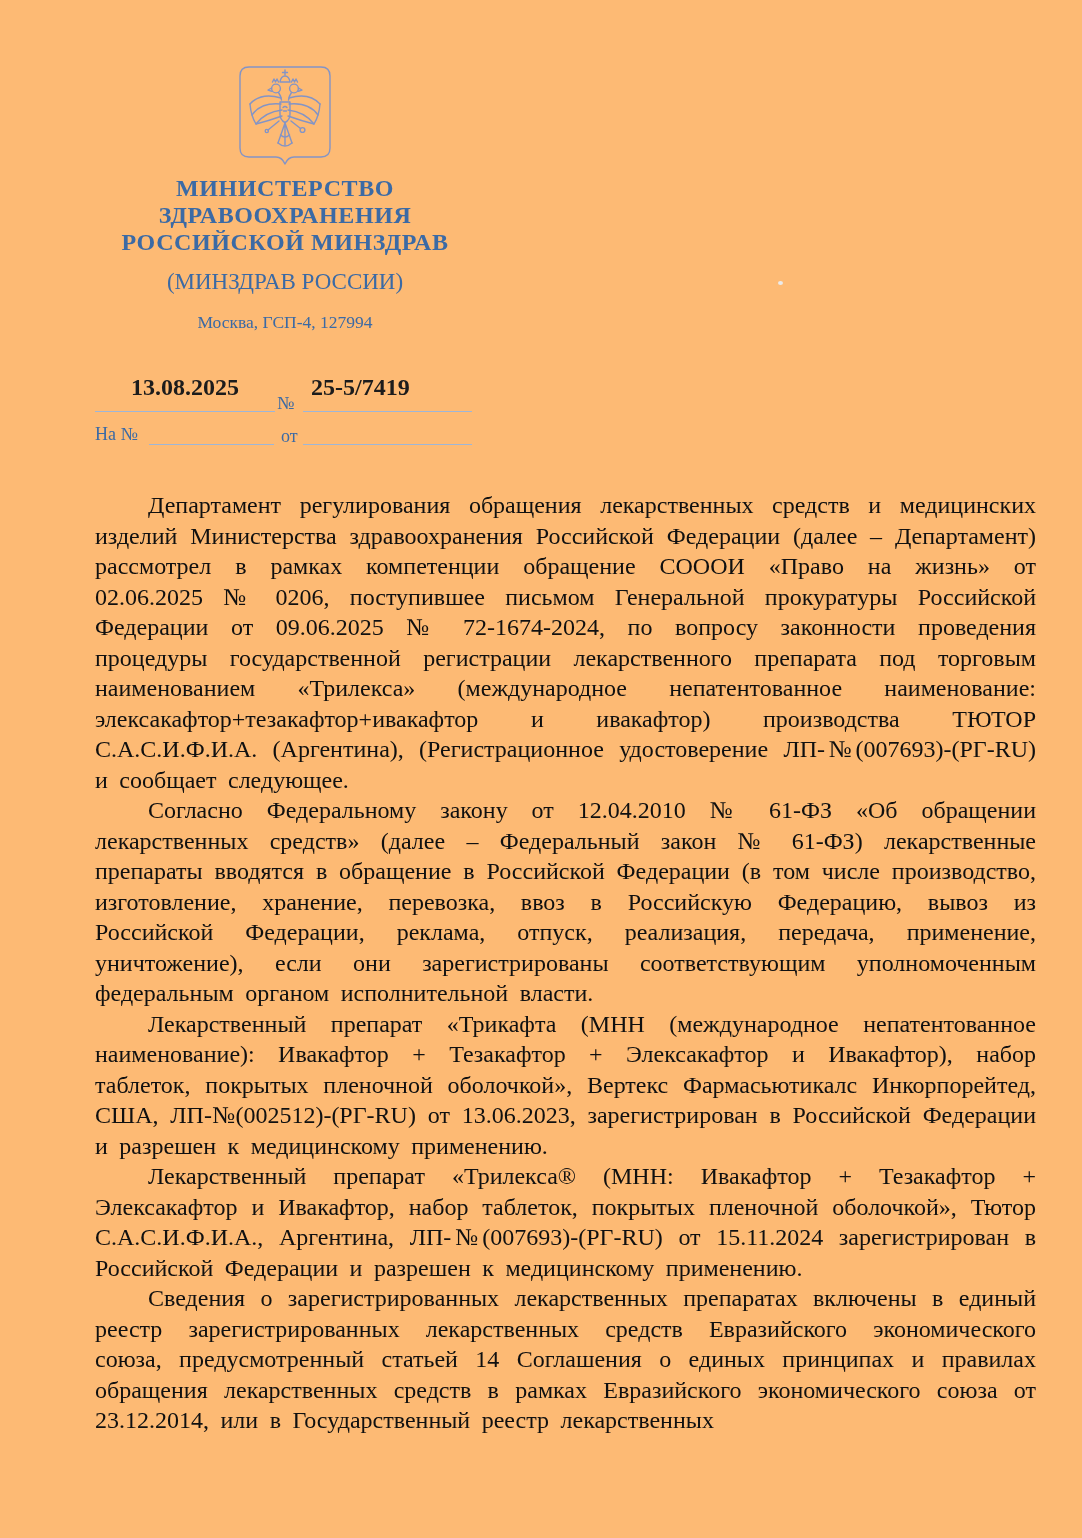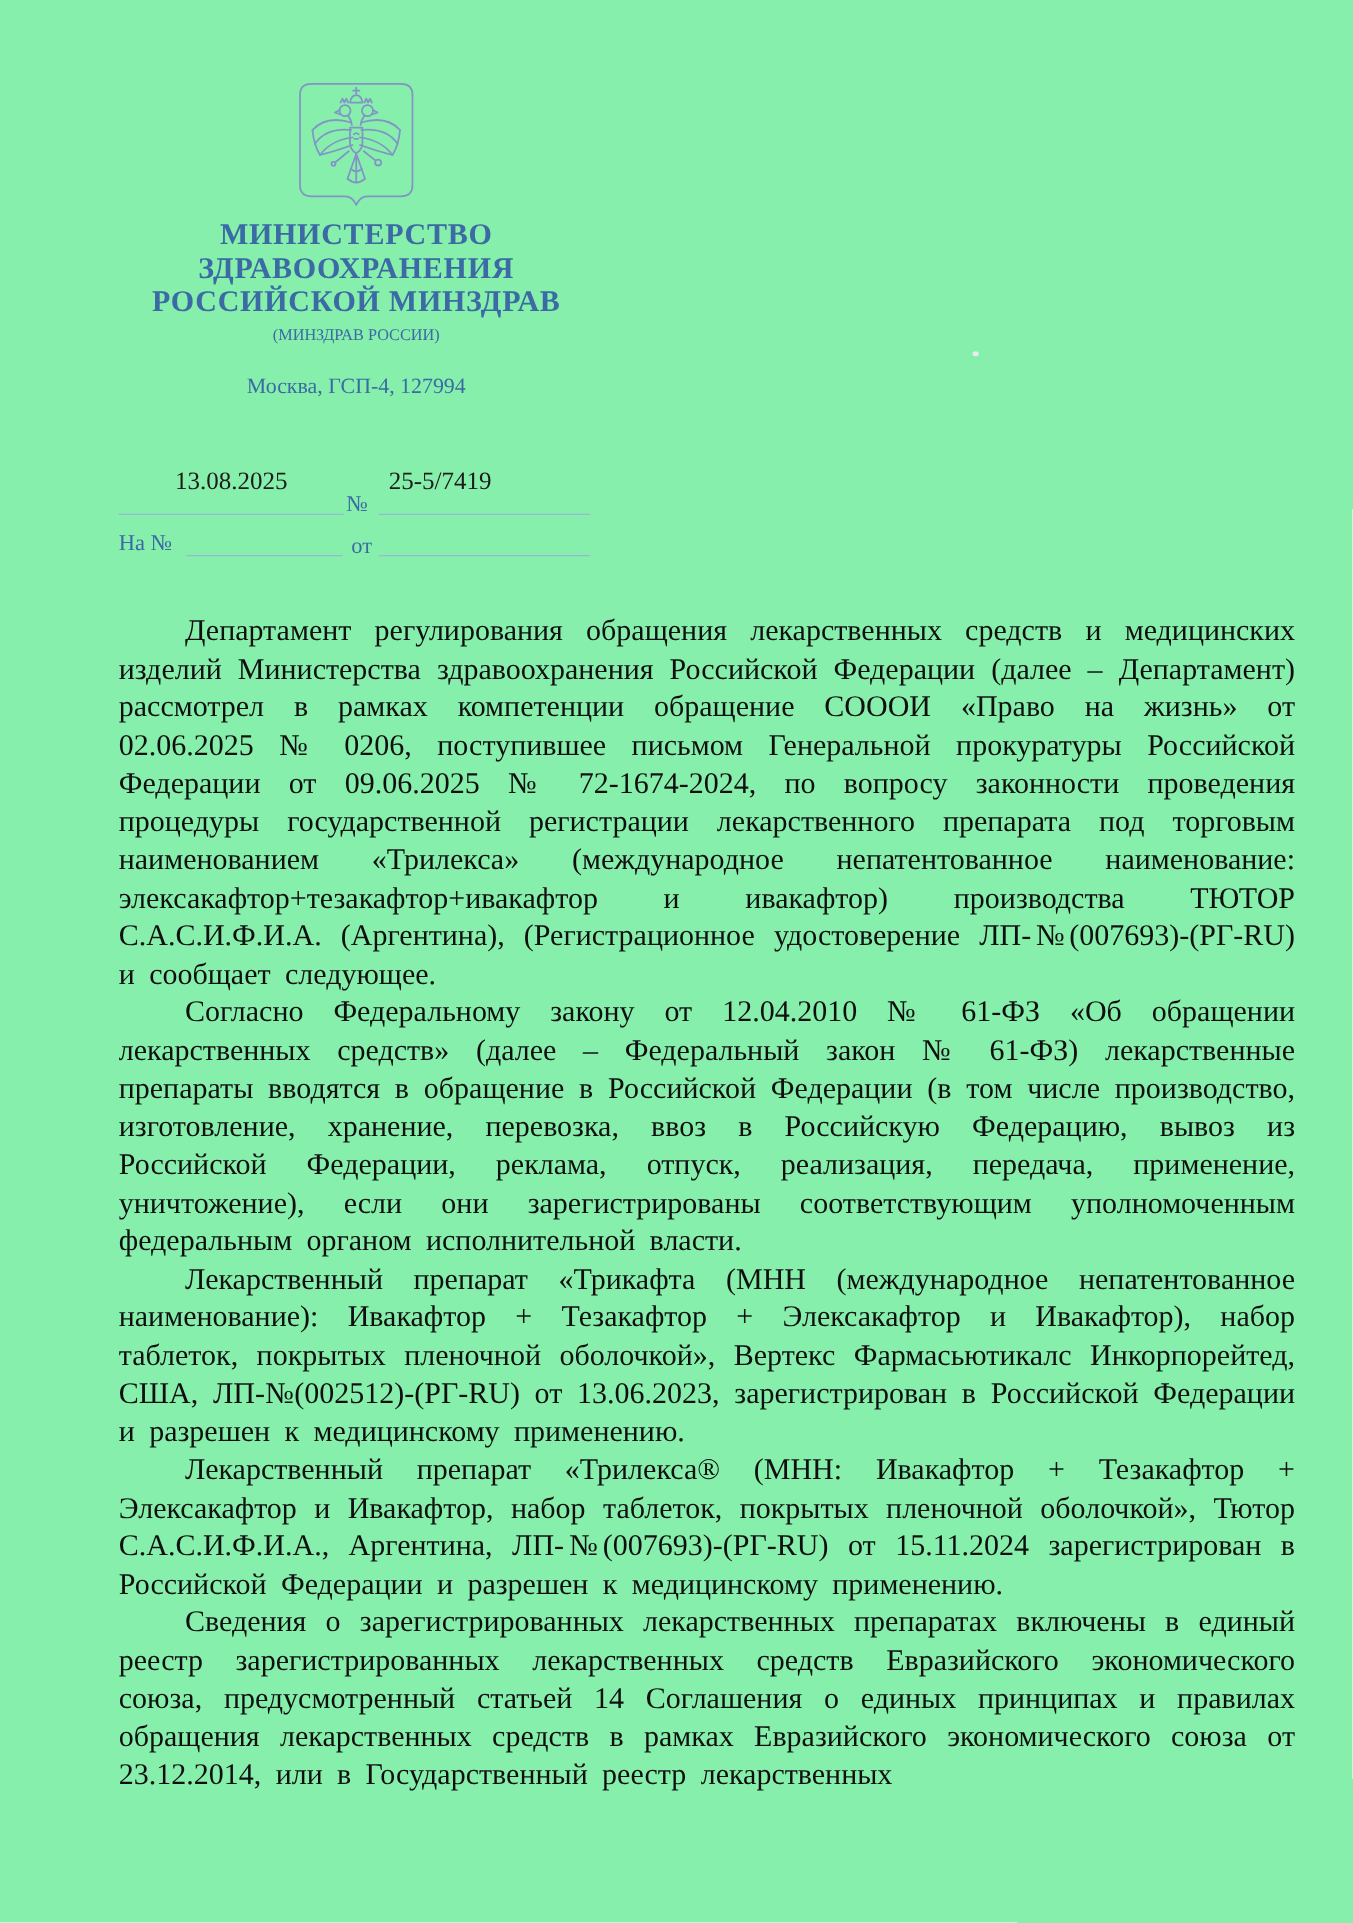--- a/index.html
+++ b/index.html
@@ -1,21 +1,21 @@
 <!DOCTYPE html>
 <html><head>
 <meta charset="utf-8">
 <style>
   * { box-sizing: border-box; }
   html, body { margin: 0; padding: 0; background: #ffffff; }
   .page {
     position: relative;
     width: 1082px;
     height: 1538px;
-    background: #86efac;
+    background: #fdba74;
     font-family: "Liberation Serif", serif;
     overflow: hidden;
   }
 
   
   .letterhead {
     position: absolute;
     left: 80px;
     top: 64px;
     width: 410px;
@@ -29,34 +29,34 @@
   }
   .ministry {
     margin-top: 2px;
     font-weight: bold;
     font-size: 24px;
     line-height: 27px;
     letter-spacing: 0.6px;
     color: #3b6aa5;
   }
   .ministry-short {
-    font-size: 13px;
+    font-size: 23px;
     line-height: 24px;
-    margin-top: 0;
+    margin-top: 14px;
     color: #3b6aa5;
   }
   .address {
     margin-top: 17px;
     font-size: 17.5px;
     line-height: 23px;
     color: #3b6aa5;
   }
 
   
-  .ref-text { position: absolute; font-size: 20px; color: #1c1c1c; }
+  .ref-text { position: absolute; font-size: 24px; color: #1c1c1c; font-weight: bold; }
   .ref-label { position: absolute; font-size: 18px; color: #3b6aa5; }
   .ref-underline { position: absolute; height: 0; border-bottom: 1.5px solid #9db6d8; }
 
   .ref-date      { left: 95px;  top: 374px; width: 180px; text-align: center; }
   .ref-line1     { left: 95px;  top: 411px; width: 180px; }
   .ref-no        { left: 277px; top: 393px; }
   .ref-value     { left: 311px; top: 374px; width: 162px; text-align: left; }
   .ref-line2     { left: 303px; top: 411px; width: 169px; }
   .ref-na        { left: 95px;  top: 424px; }
   .ref-line3     { left: 149px; top: 444px; width: 125px; }

